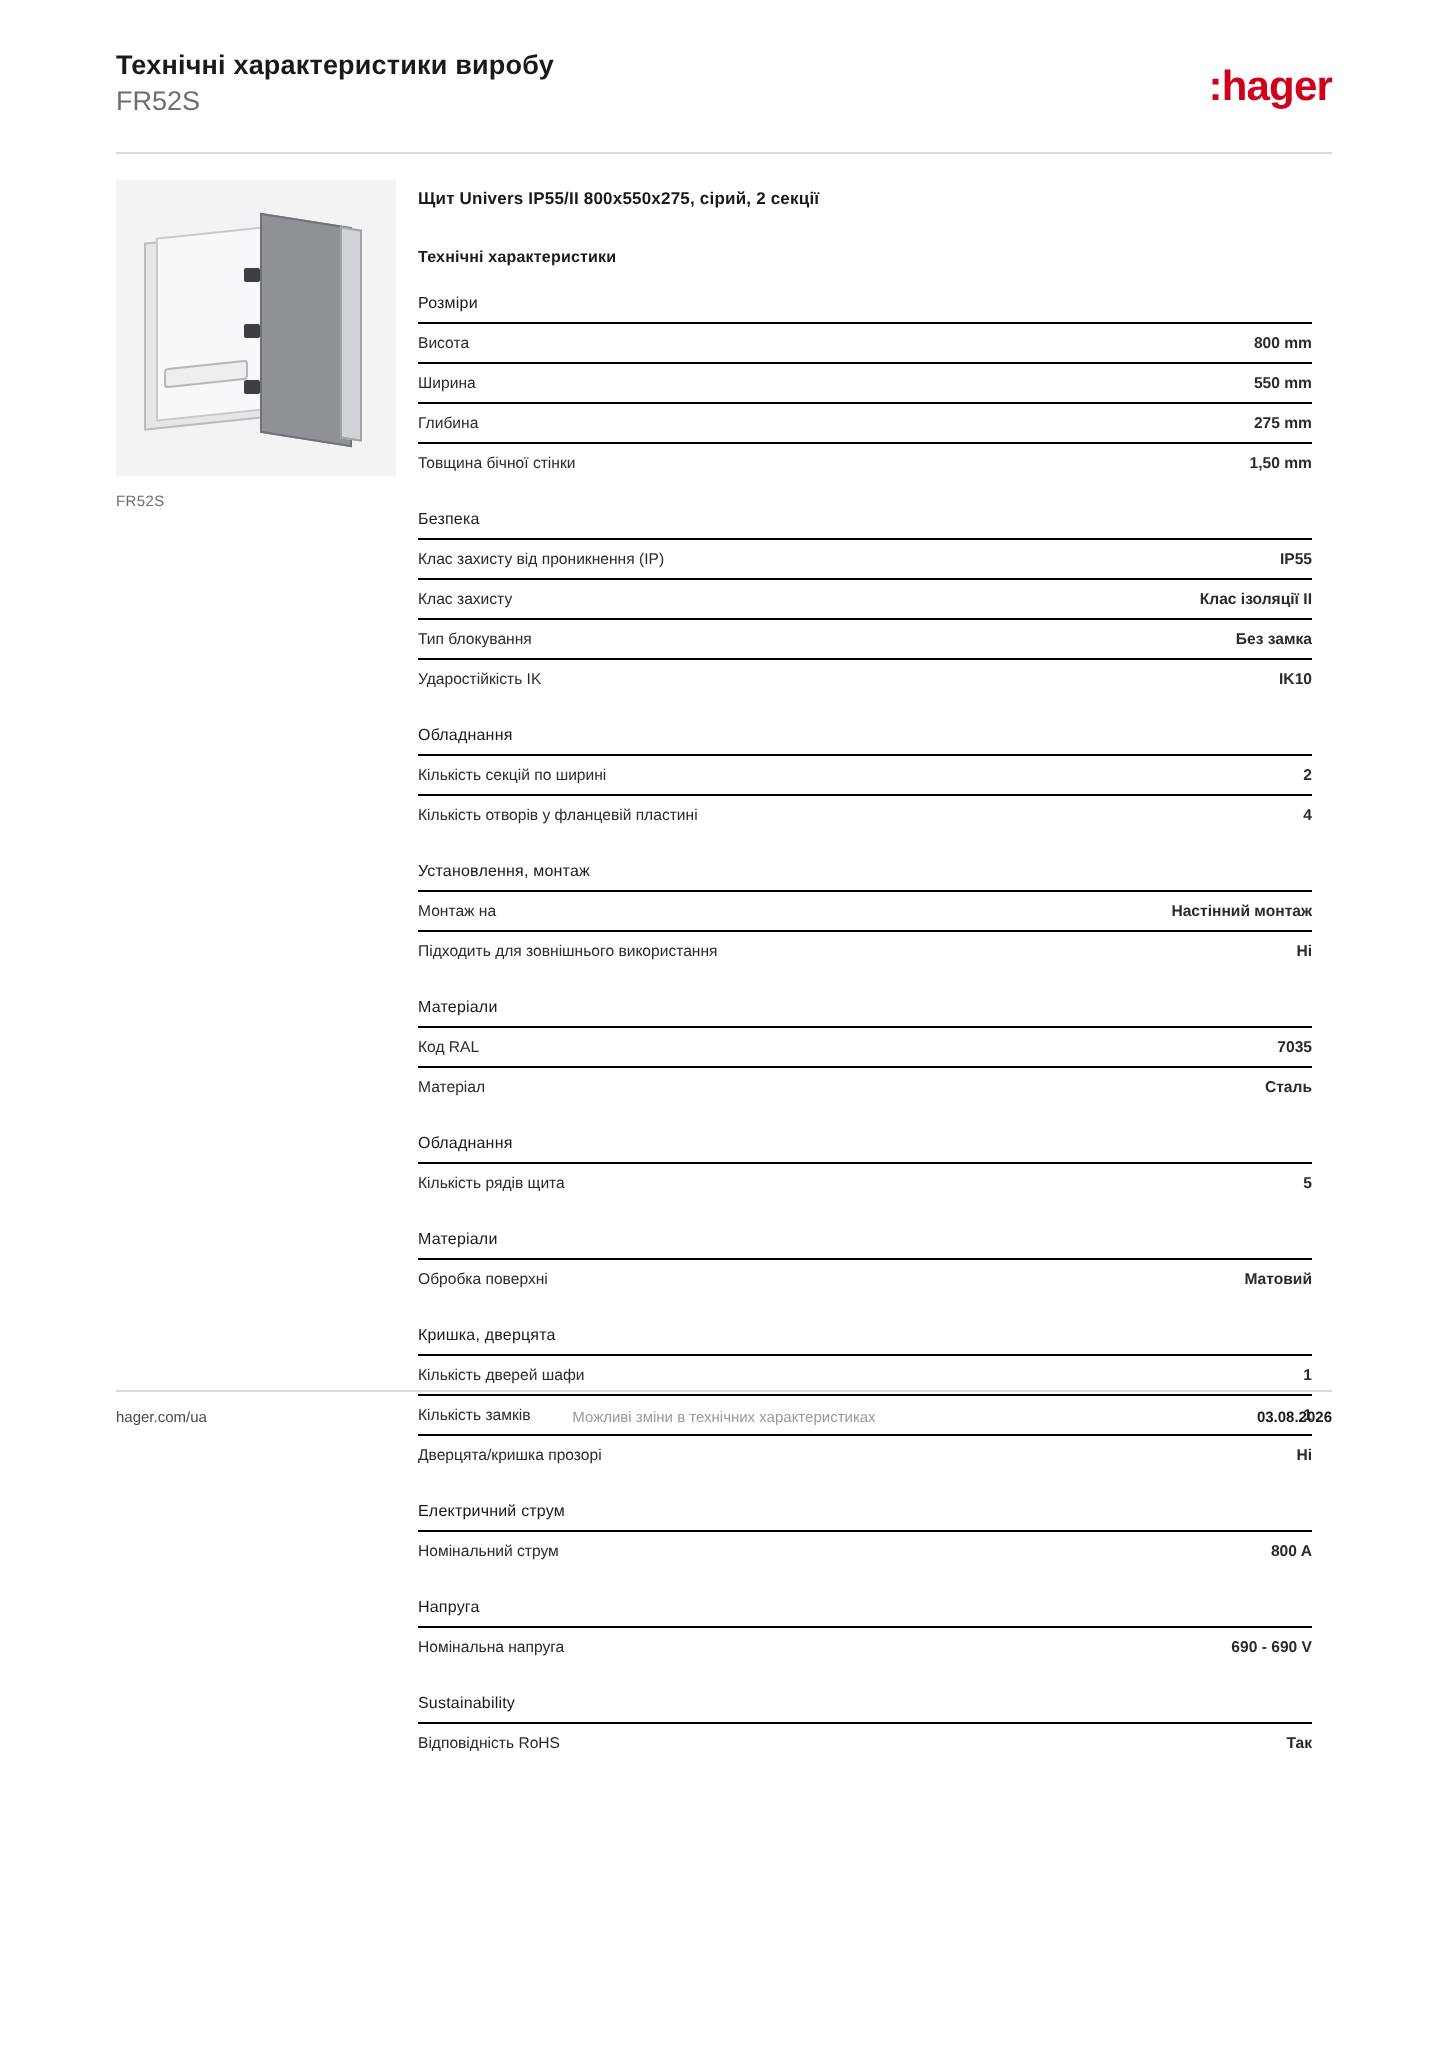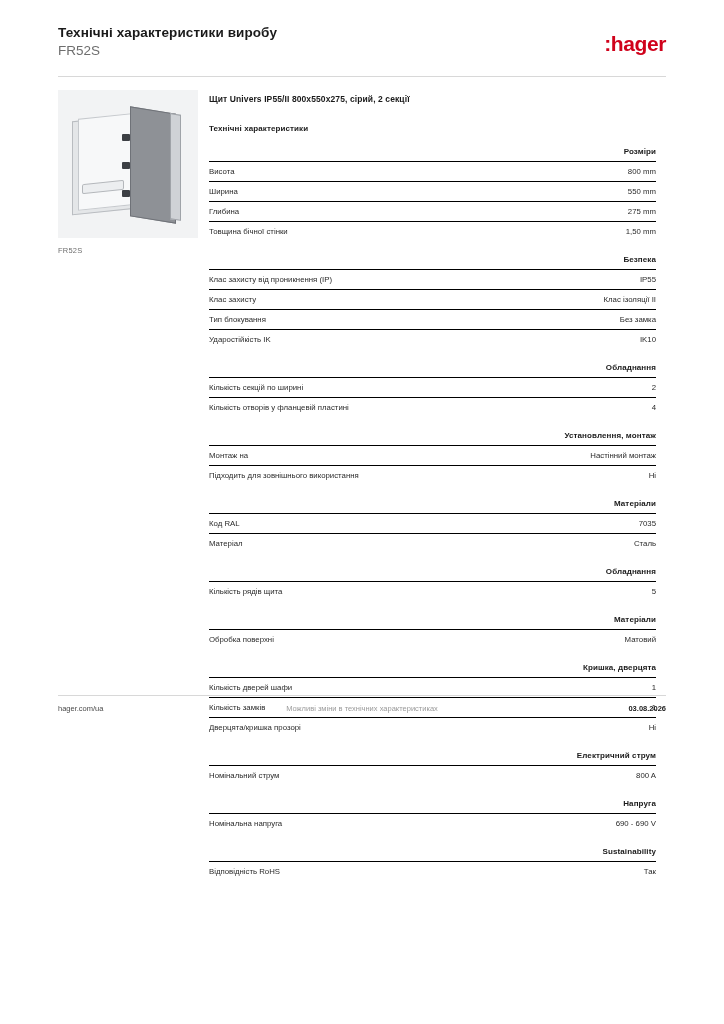--- a/index.html
+++ b/index.html
@@ -165,44 +165,44 @@
     font-weight: bold;
     color: #1a1a1a;
     margin-top: 20px;
     letter-spacing: 0.1px;
   }
   .group {
     margin-top: 14px;
   }
   .group-head {
     font-size: 8px;
-    font-weight: bold;
+    font-weight: normal;
     color: #1a1a1a;
     padding-bottom: 5px;
     letter-spacing: 0.1px;
-    text-align: right;
   }
   .row {
     display: flex;
     justify-content: space-between;
     align-items: baseline;
     border-top: 1px solid #000000;
     padding: 4.5px 0 4.5px 0;
     font-size: 7.8px;
     color: #2a2a2a;
     line-height: 10px;
   }
   .row .label {
     color: #2a2a2a;
   }
   .row .value {
     color: #2a2a2a;
     text-align: right;
     white-space: nowrap;
     padding-left: 12px;
+    font-weight: bold;
   }
   .group.first .row:first-child {
     border-top: 1px solid #dcdedf;
   }
 
   
   .footer-rule {
     position: absolute;
     left: 58px;
     right: 58px;

